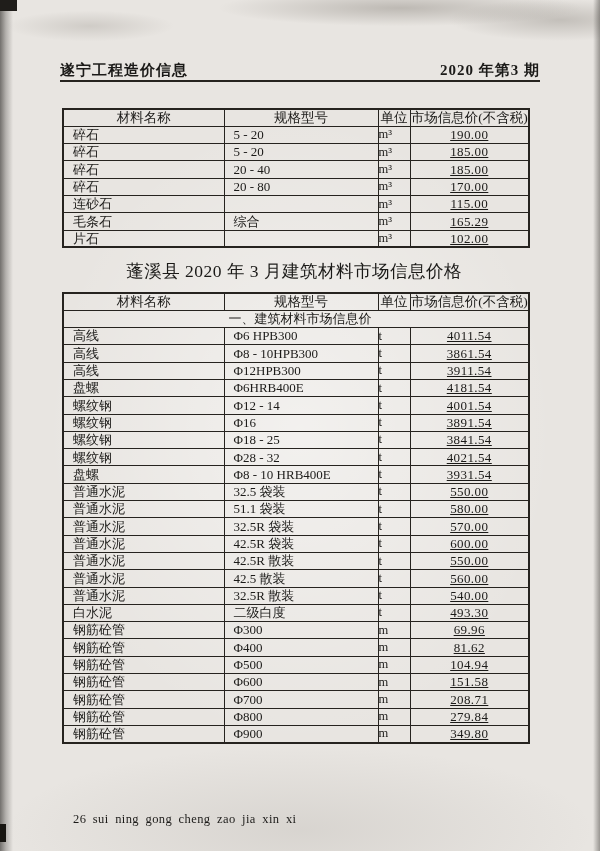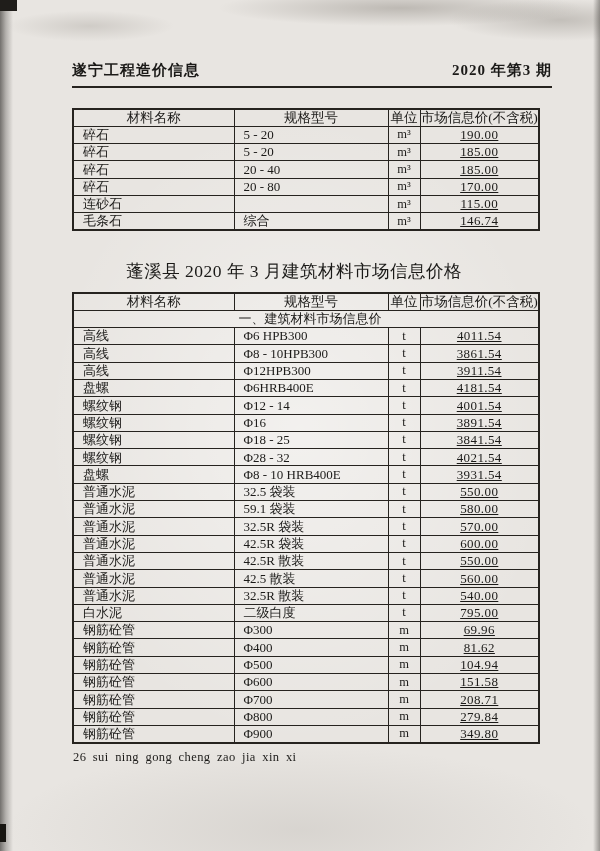--- a/index.html
+++ b/index.html
@@ -28,51 +28,51 @@
     position:absolute; right:0; top:0; bottom:0; width:7px; pointer-events:none;
     background:linear-gradient(to left, rgba(55,52,48,.45), rgba(55,52,48,0));
   }
   .mark-topleft    { position:absolute; left:0; top:0; width:17px; height:11px; background:#1f1d1a; }
   .mark-bottomleft { position:absolute; left:0; top:824px; width:6px; height:18px; background:#171511; }
 
   
   .page-header {
     position:absolute; top:61px; left:60px; width:480px;
     display:flex; justify-content:space-between; align-items:flex-end;
-    padding-bottom:6px; border-bottom:2px solid #26231f;
-    font-size:15px; font-weight:bold; letter-spacing:1px;margin-left:12px;
+    border-bottom:2px solid #26231f;
+    font-size:15px; font-weight:bold; letter-spacing:1px;
   }
 
   
   table.price-table {
-    position:absolute; left:72px; width:466px;
+    position:absolute; left:62px; width:466px;
     border-collapse:collapse; table-layout:fixed;
     border:2px solid #26231f;
     font-size:13px;
   }
   #stone-table { top:108px; }
   #materials-table { top:292px; }
   .price-table th, .price-table td {
     border:1px solid #26231f;
     height:17.3px; line-height:1.05; padding:0;
     font-weight:normal; white-space:nowrap; overflow:hidden;
   }
   .price-table th { text-align:center; font-size:13.5px; }
   .price-table td.c0, .price-table td.c1 { text-align:left; padding-left:9px; }
-  .price-table td.c2 { text-align:center; font-size:12.5px; }
+  .price-table td.c2 { font-size:12.5px; }
   .price-table td.c3 { text-align:center; letter-spacing:.4px;text-decoration:underline; }
   .price-table td.section-cell { text-align:center; padding-left:8px; }
 
   
   .doc-title {
     position:absolute; top:259px; left:60px; width:468px;
     text-align:center; font-size:17.5px; font-weight:normal; letter-spacing:.5px;
   }
   .page-footer {
-    position:absolute; top:750px; left:73px;
+    position:absolute; top:812px; left:73px;
     font-size:12.5px; letter-spacing:.4px; word-spacing:3px;
   }
 </style>
 </head>
 <body>
 
 <div class="texture"></div>
 <div class="shadow-left"></div>
 <div class="shadow-right"></div>
 <div class="mark-topleft"></div>
@@ -126,21 +126,27 @@
       <tr>
         <td class="c0">连砂石</td>
         <td class="c1"></td>
         <td class="c2">m³</td>
         <td class="c3">115.00</td>
       </tr>
       <tr>
         <td class="c0">毛条石</td>
         <td class="c1">综合</td>
         <td class="c2">m³</td>
-        <td class="c3">146.74</td>
+        <td class="c3">165.29</td>
+      </tr>
+      <tr>
+        <td class="c0">片石</td>
+        <td class="c1"></td>
+        <td class="c2">m³</td>
+        <td class="c3">102.00</td>
       </tr>
     </tbody>
   </table>
 
 <div class="doc-title">蓬溪县 2020 年 3 月建筑材料市场信息价格</div>
 
 <table id="materials-table" class="price-table">
   <colgroup>
     <col style="width:161px">
       <col style="width:154px">
@@ -214,21 +220,21 @@
         <td class="c3">3931.54</td>
       </tr>
       <tr>
         <td class="c0">普通水泥</td>
         <td class="c1">32.5 袋装</td>
         <td class="c2">t</td>
         <td class="c3">550.00</td>
       </tr>
       <tr>
         <td class="c0">普通水泥</td>
-        <td class="c1">59.1 袋装</td>
+        <td class="c1">51.1 袋装</td>
         <td class="c2">t</td>
         <td class="c3">580.00</td>
       </tr>
       <tr>
         <td class="c0">普通水泥</td>
         <td class="c1">32.5R 袋装</td>
         <td class="c2">t</td>
         <td class="c3">570.00</td>
       </tr>
       <tr>
@@ -252,21 +258,21 @@
       <tr>
         <td class="c0">普通水泥</td>
         <td class="c1">32.5R 散装</td>
         <td class="c2">t</td>
         <td class="c3">540.00</td>
       </tr>
       <tr>
         <td class="c0">白水泥</td>
         <td class="c1">二级白度</td>
         <td class="c2">t</td>
-        <td class="c3">795.00</td>
+        <td class="c3">493.30</td>
       </tr>
       <tr>
         <td class="c0">钢筋砼管</td>
         <td class="c1">Φ300</td>
         <td class="c2">m</td>
         <td class="c3">69.96</td>
       </tr>
       <tr>
         <td class="c0">钢筋砼管</td>
         <td class="c1">Φ400</td>

